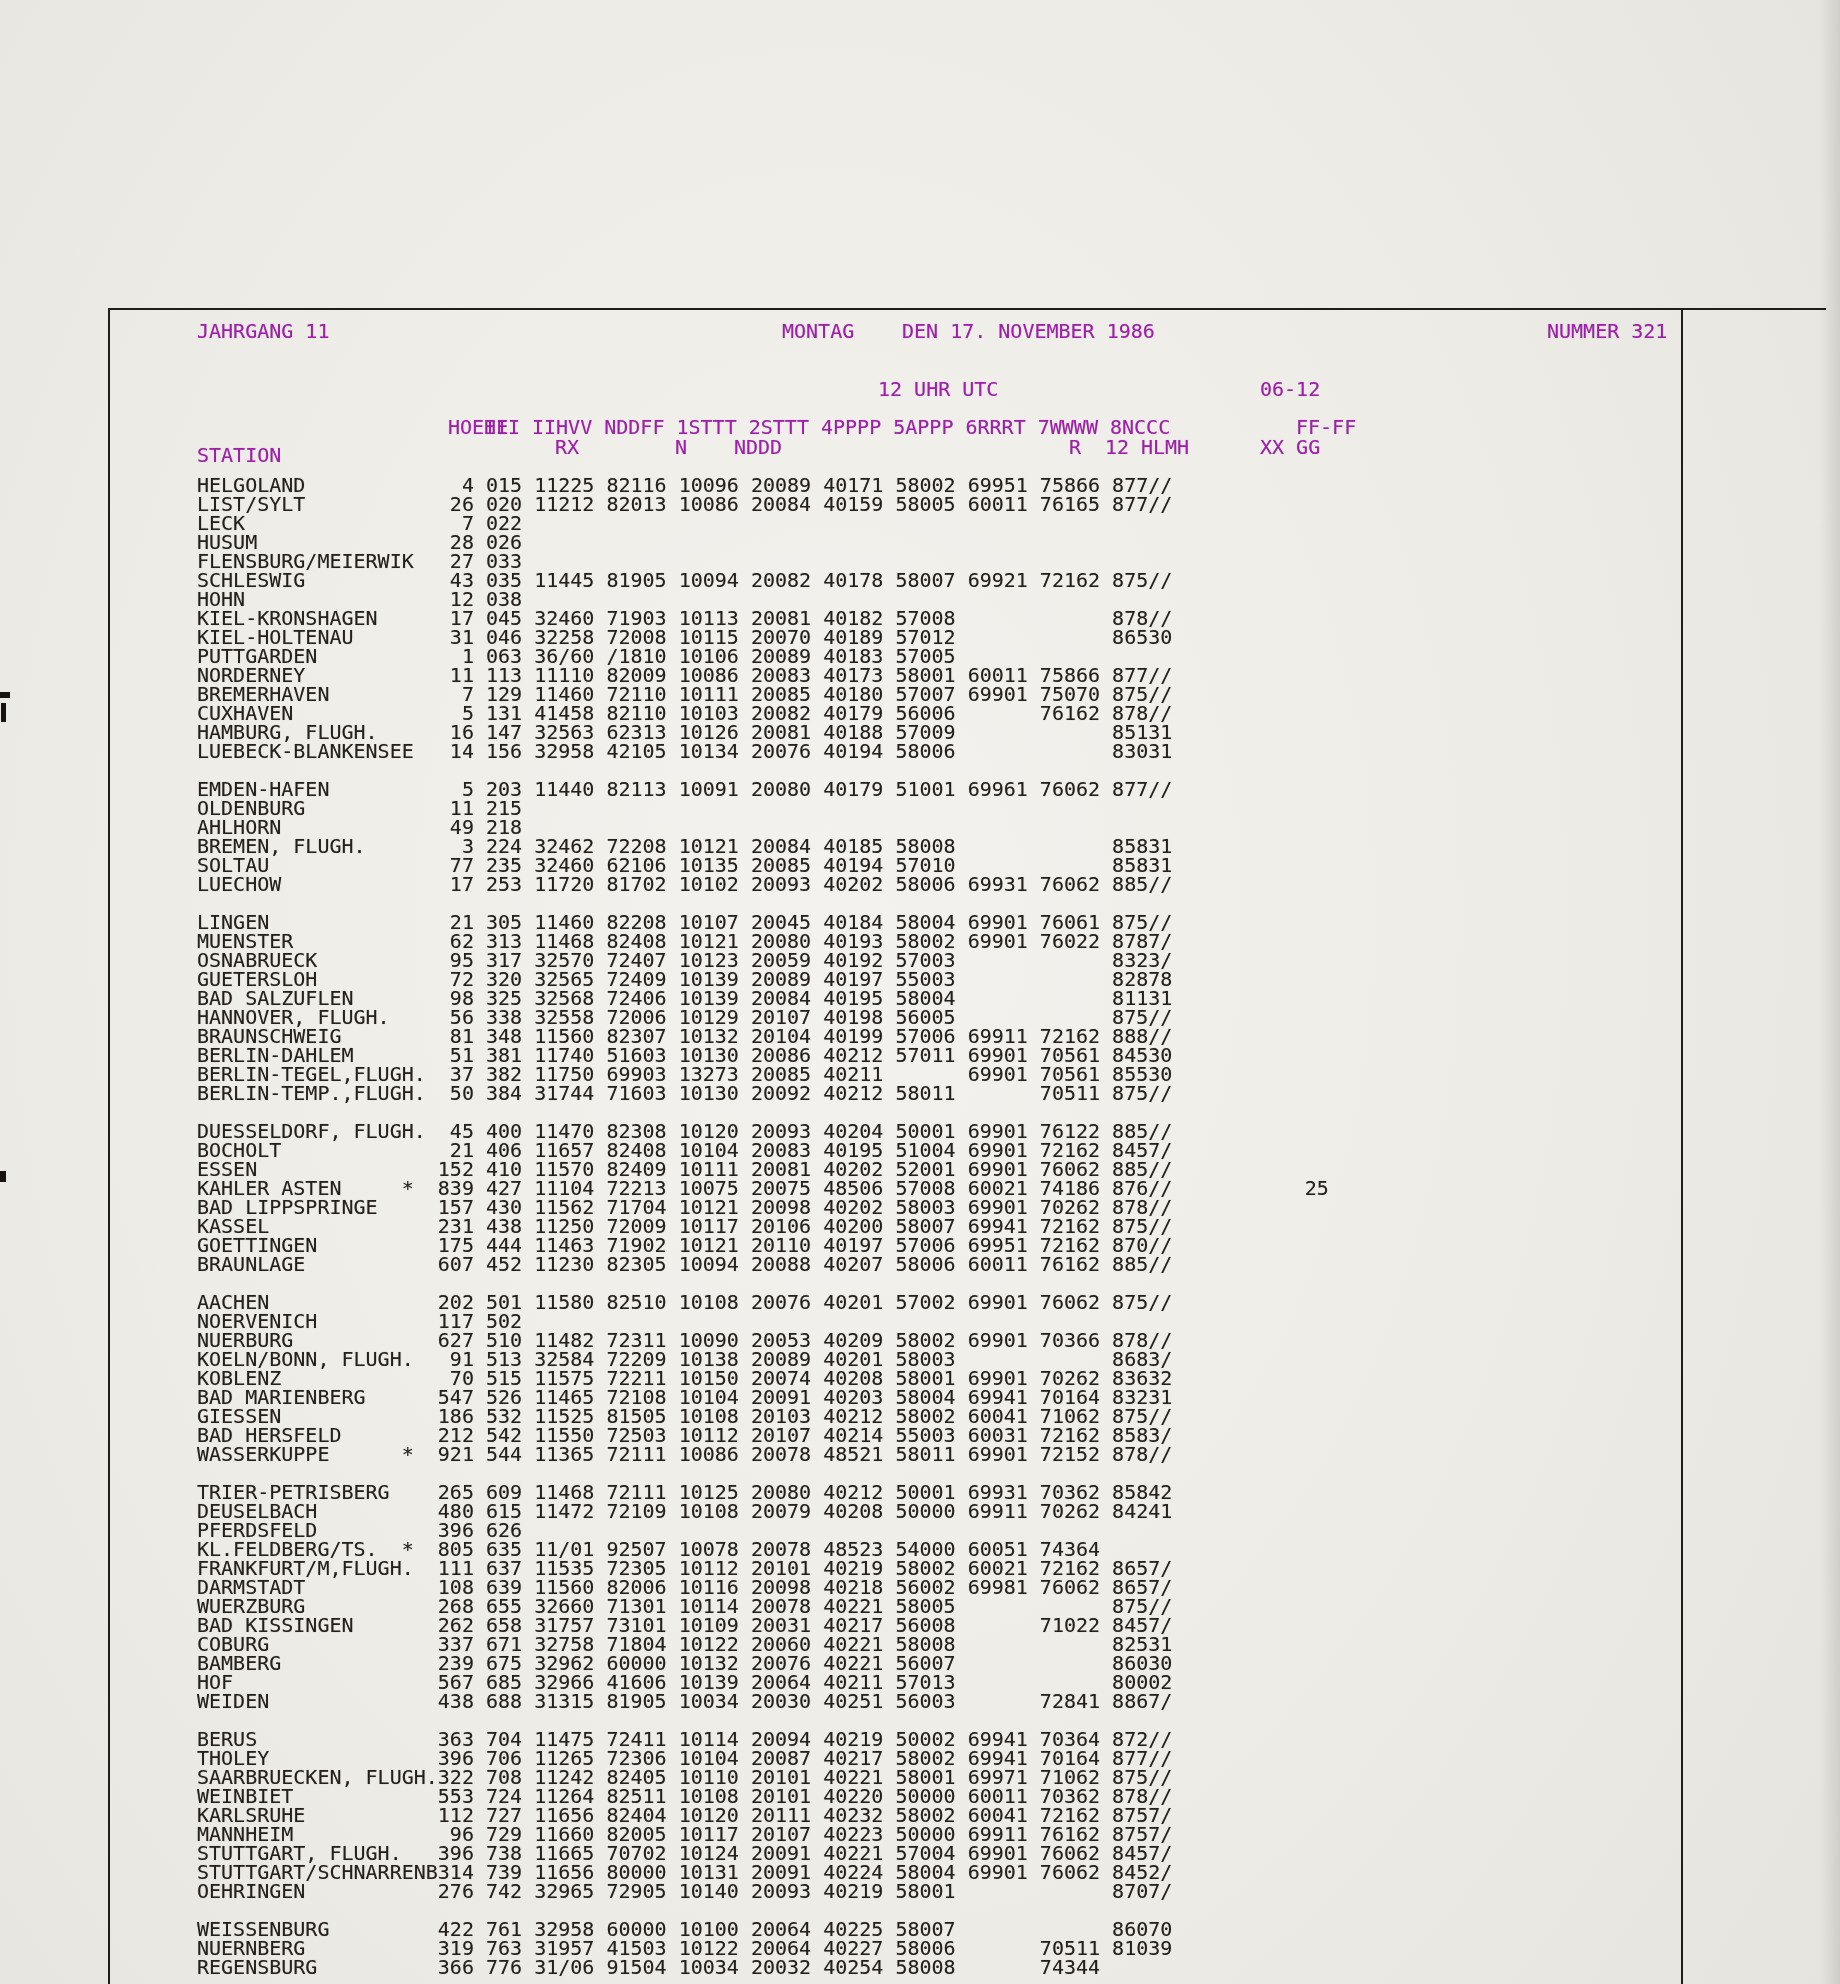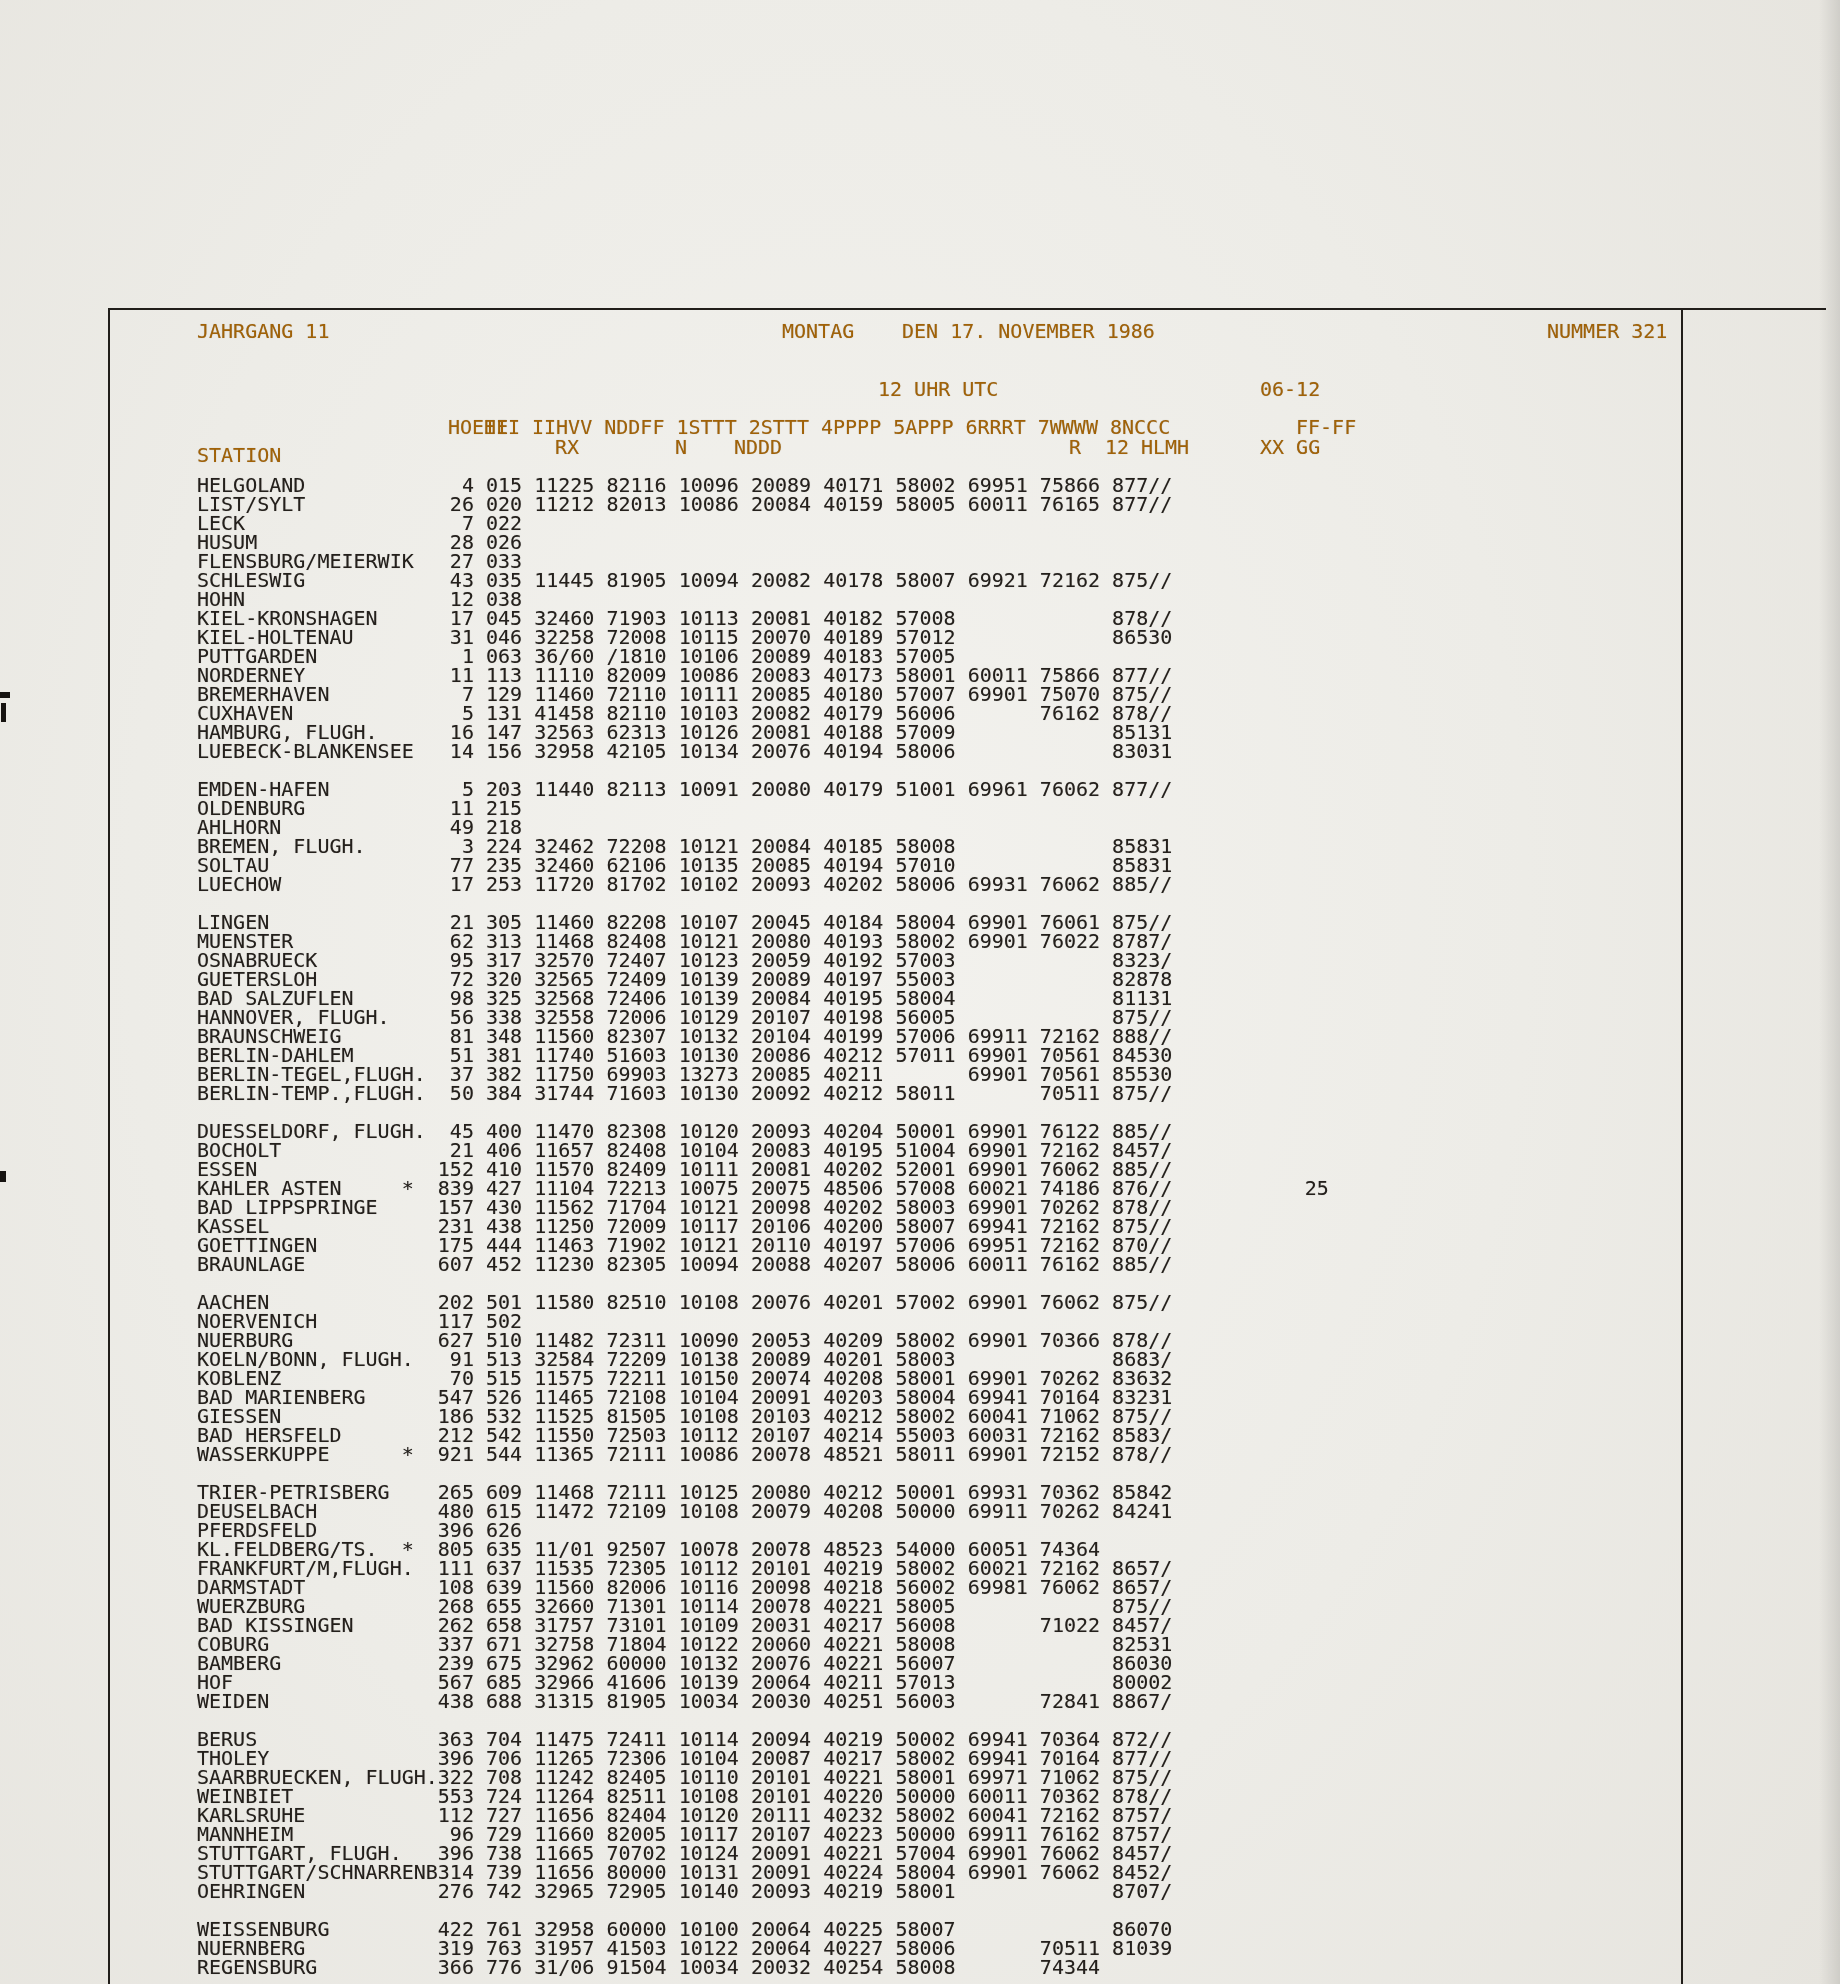--- a/index.html
+++ b/index.html
@@ -10,21 +10,21 @@
     overflow:hidden;
     background:#edece7;
     background-image:radial-gradient(ellipse 1270px 1747px at 45% 35%, #f3f2ee 0%, #edece7 55%, #e6e4de 100%);
     font-family:"DejaVu Sans Mono", monospace;
     color:#24201c;
   }
   .t{
     position:absolute;
     white-space:pre;
     font:20px/19px "DejaVu Sans Mono", monospace;
-    color:#a16207;
+    color:#a21caf;
     text-shadow:0 0 0.8px rgba(36,32,28,.32);
   }
   #rows{
     position:absolute;left:197px;top:476px;
   }
   #rows .ln{
     height:19px;line-height:19px;
     white-space:pre;
     font-size:20px;
     color:#24201c;

